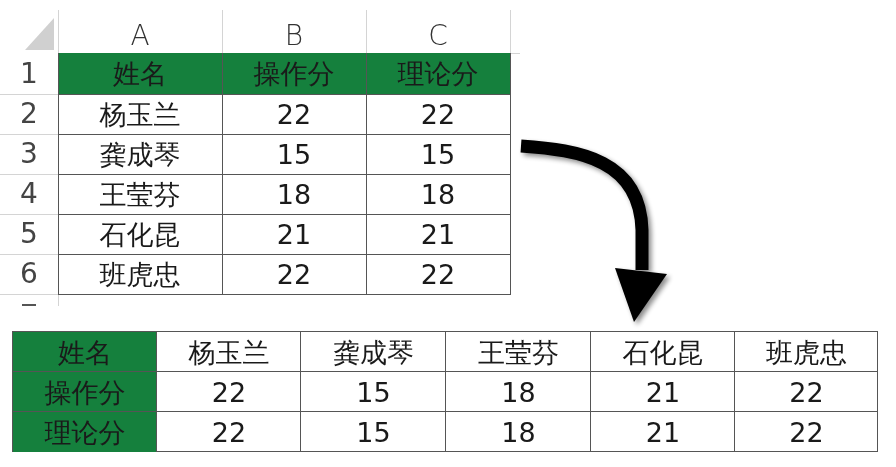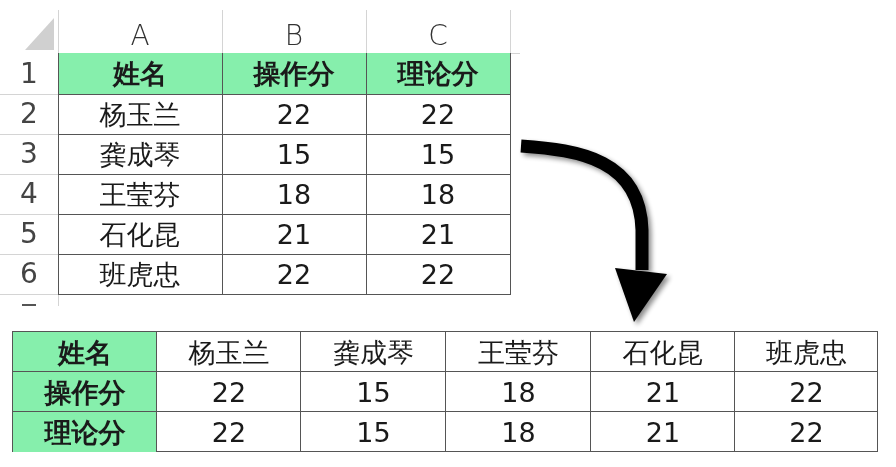--- a/index.html
+++ b/index.html
@@ -3,21 +3,21 @@
 <meta charset="utf-8">
 <style>
   html, body { margin:0; padding:0; background:#ffffff; }
   body { width:896px; height:467px; position:relative; overflow:hidden;
          font-family:"DejaVu Sans", "Liberation Sans", sans-serif; color:#1a1a1a; }
   .abs { position:absolute; box-sizing:border-box; }
   .cell { position:absolute; box-sizing:border-box; display:flex; align-items:center; justify-content:center;
           font-size:27px; line-height:1; white-space:nowrap; }
   .colhdr { color:#333; font-size:28px; font-weight:300; }
   .rowhdr { color:#444; font-size:28px; }
-  .gray { background:#86efac;font-weight:bold; }
+  .gray { background:#15803d; }
   .vline { position:absolute; width:1px; background:#555; }
   .hline { position:absolute; height:1px; background:#555; }
   .lvline { position:absolute; width:1px; background:#d4d4d4; }
   .lhline { position:absolute; height:1px; background:#d4d4d4; }
 </style>
 </head>
 <body>
 
 <div class="abs" style="left:0;top:0;width:520px;height:310px;">
 

